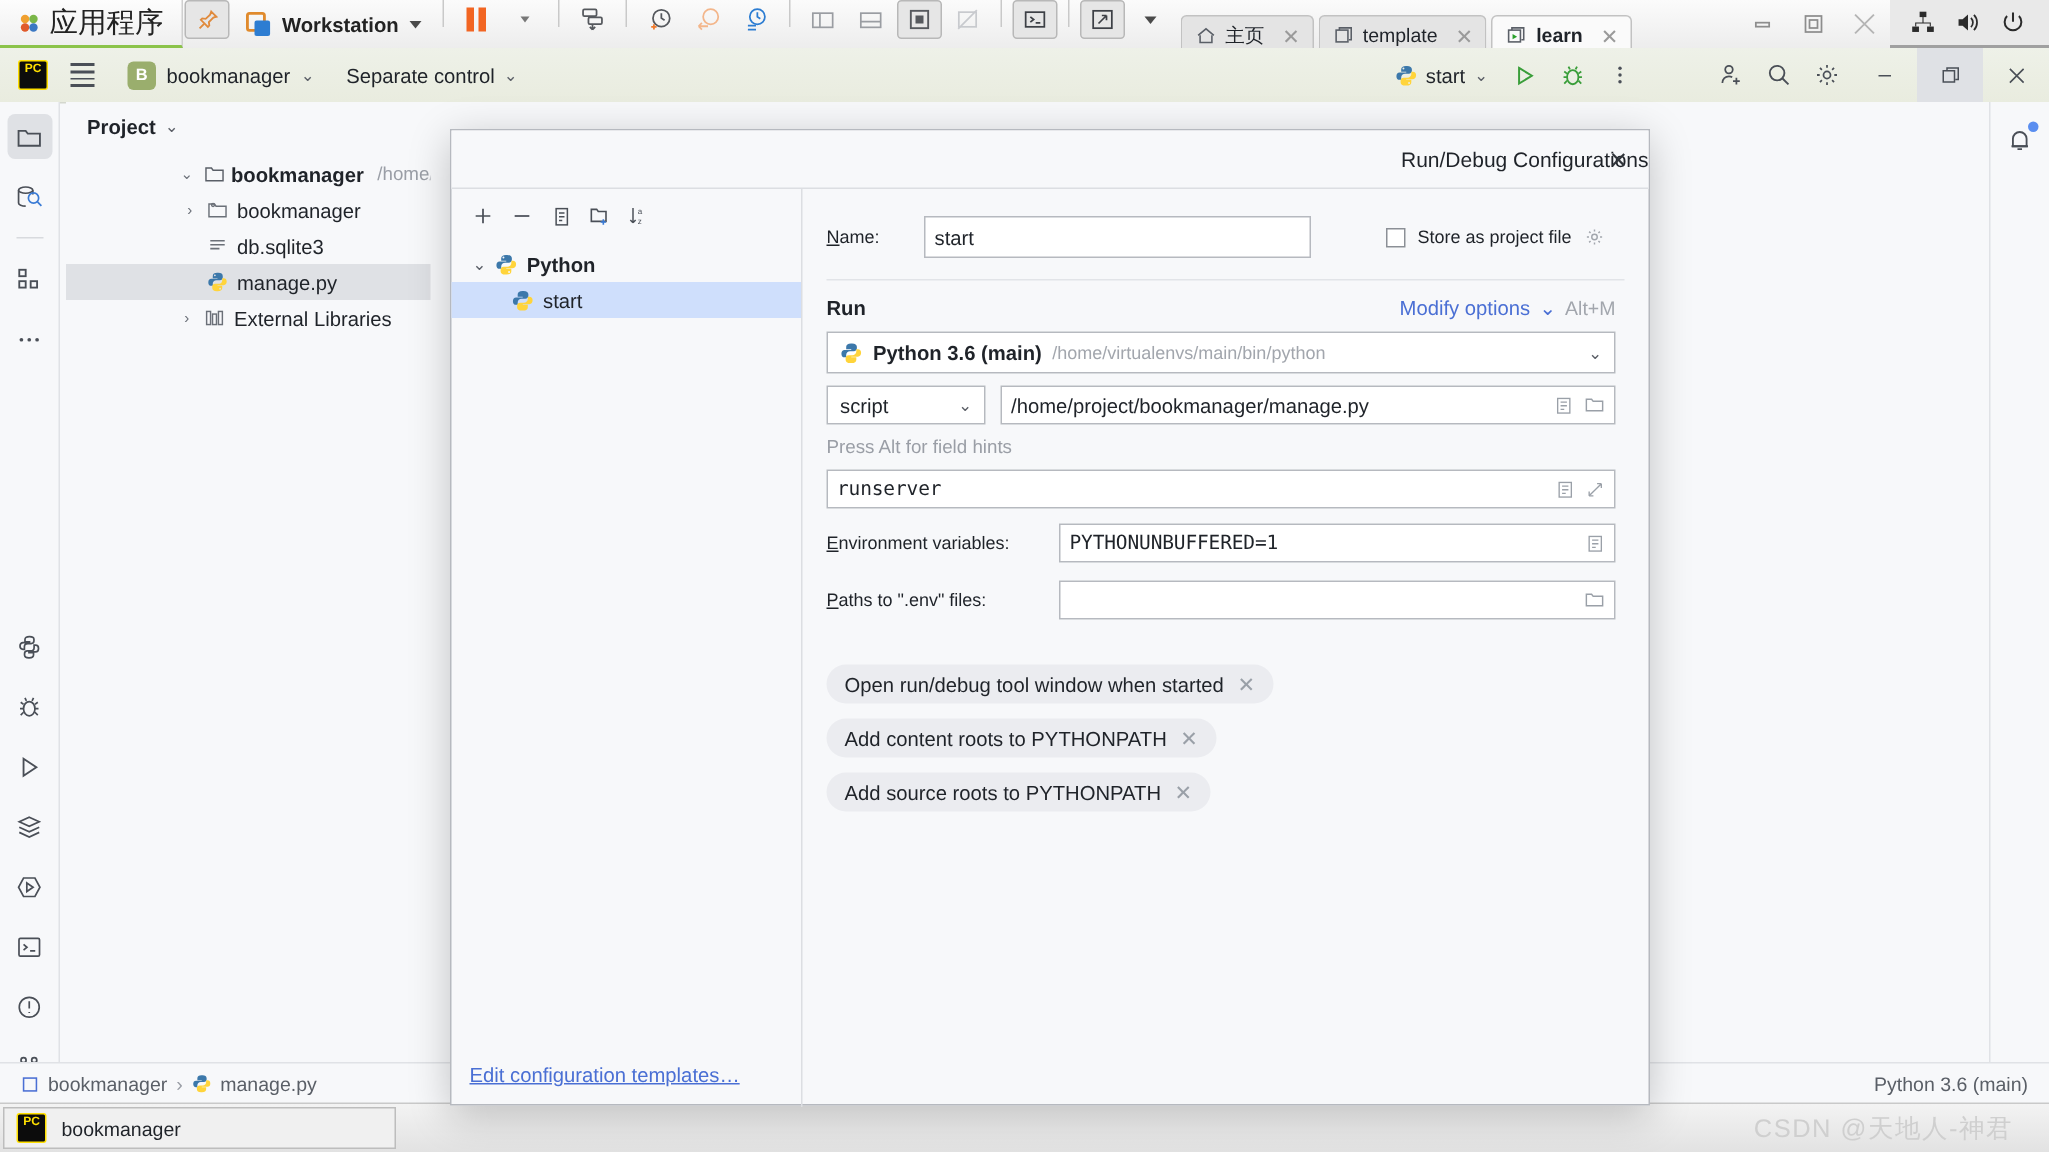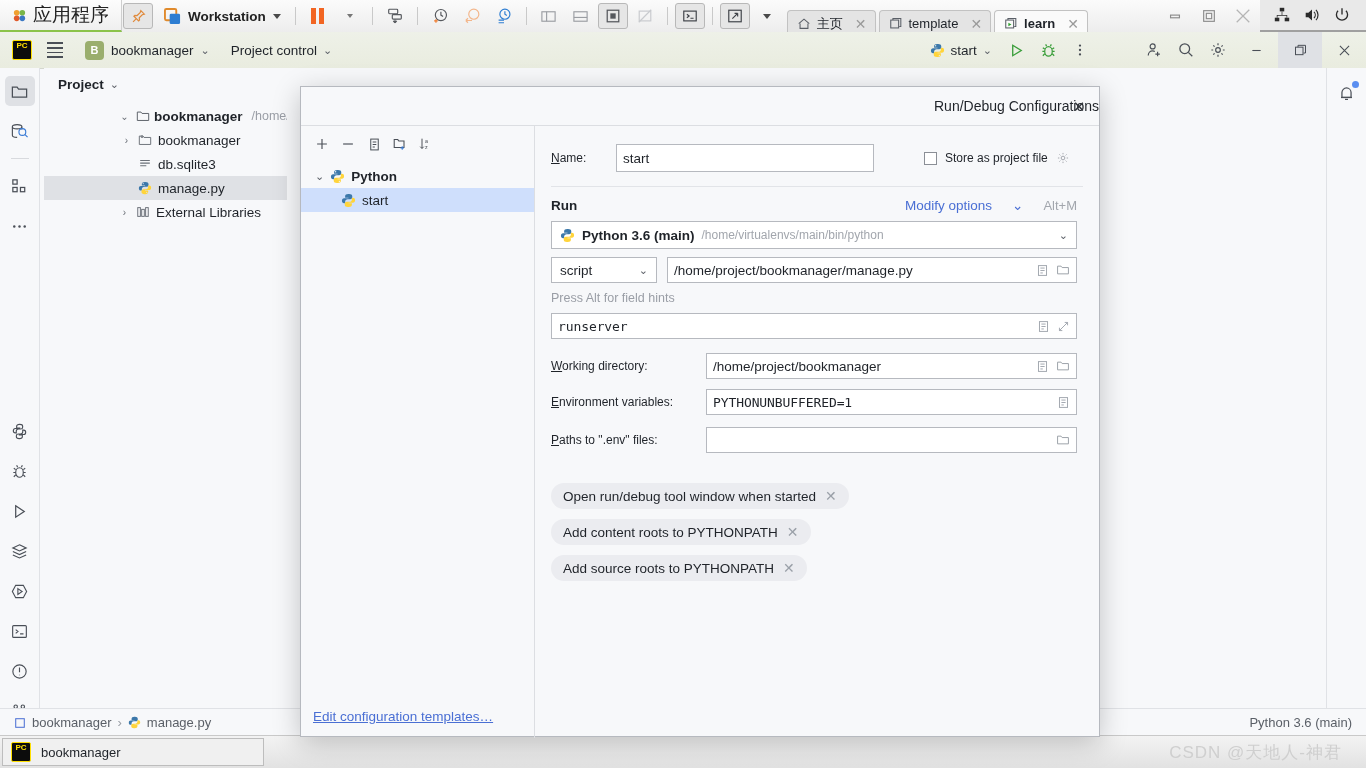--- a/index.html
+++ b/index.html
@@ -22,21 +22,21 @@
   }
   .vm-apps {
     display: flex; align-items: center; gap: 6px;
     height: 32px; padding: 0 12px;
     background: linear-gradient(#fdfdfd, #efefef);
     border-right: 1px solid #cfcfcf;
     border-bottom: 2px solid #8bc34a;
     box-sizing: border-box;
   }
   .vm-apps .lbl { font-size: 19px; color: #222; }
-  .vm-sect { display: flex; align-items: center; height: 32px; }
+  .vm-sect { display: flex; height: 32px; }
   .vm-btn {
     width: 30px; height: 26px; margin: 0 1px;
     display: flex; align-items: center; justify-content: center;
     border-radius: 3px; box-sizing: border-box;
   }
   .vm-btn.framed { border: 1px solid #b8b8b8; background: #e6e6e6; }
   .vm-sep { width: 1px; height: 18px; background: #c9c9c9; margin: 0 6px; }
   .vm-ws {
     display: flex; align-items: center; gap: 7px; padding: 0 8px 0 10px;
     height: 32px;
@@ -193,21 +193,21 @@
   .flabel u { text-decoration: underline; }
   .inp {
     height: 26px; background: #fff; border: 1px solid #b6b9bf; box-sizing: border-box;
     display: flex; align-items: center; padding: 0 6px; font-size: 13.5px; color: #1f2329;
   }
   .inp.mono { font-family: "DejaVu Sans Mono", monospace; font-size: 13px; letter-spacing: -0.1px; }
   .cbx { width: 13px; height: 13px; border: 1px solid #8b8f96; background: #fff; box-sizing: border-box; }
   .hr { height: 1px; background: #e2e4e8; margin: 14px 16px 0 16px; }
   .sect-hdr { display: flex; align-items: center; padding: 10px 22px 8px 16px; }
   .sect-hdr .s { font-size: 13.5px; font-weight: bold; }
-  .sect-hdr .r { margin-left: auto; display: flex; align-items: center; gap: 20px; }
+  .sect-hdr .r { margin-left: auto; display: flex; align-items: center; gap: 6px; }
   .modlink { color: #4a6fd4; font-size: 13.5px; }
   .dim { color: #a2a6ad; font-size: 13px; }
   .combo {
     height: 28px; background: #fff; border: 1px solid #b6b9bf; box-sizing: border-box;
     display: flex; align-items: center; padding: 0 8px; font-size: 13.5px; gap: 7px;
   }
   .hint { font-size: 12.5px; color: #9a9ea6; }
   .fieldico { color: #9aa0a8; display: flex; align-items: center; justify-content: center; }
   .chip {
     display: inline-flex; align-items: center; gap: 9px;
@@ -440,21 +440,21 @@
           <i></i>
           <i></i>
           <i></i>
         </div>
       <div class="proj-chip">
         <span class="proj-badge">B</span>
         <span class="proj-name">bookmanager</span>
         <span class="chev">⌄</span>
       </div>
       <div class="vcs">
-        <span>Project control</span>
+        <span>Separate control</span>
         <span class="chev">⌄</span>
       </div>
 
       <div class="ide-hright">
         <div class="runcfg">
           <span>
             <svg width="15" height="15" viewBox="0 0 16 16">
               <path d="M7.8 1C5.6 1 4.4 1.9 4.4 3.4v1.7h3.6v.5H3.3C1.8 5.6 1 6.6 1 8.3c0 1.7.8 2.6 2.3 2.6h1.1V9.2c0-1.5 1.2-2.6 2.8-2.6h2.6c1.3 0 2.2-.9 2.2-2.1V3.4C12 1.9 10.8 1 8.6 1h-.8zM6 2.2a.7.7 0 110 1.4.7.7 0 010-1.4z" fill="#3c78aa"></path>
               <path d="M8.2 15c2.2 0 3.4-.9 3.4-2.4v-1.7H8v-.5h4.7c1.5 0 2.3-1 2.3-2.7 0-1.7-.8-2.6-2.3-2.6h-1.1v1.7c0 1.5-1.2 2.6-2.8 2.6H6.2c-1.3 0-2.2.9-2.2 2.1v1.1C4 14.1 5.2 15 7.4 15h.8zM10 13.8a.7.7 0 110-1.4.7.7 0 010 1.4z" fill="#ffd43b"></path>
             </svg>
@@ -853,39 +853,20 @@
               <span class="fieldico">
                 <svg width="13" height="13" viewBox="0 0 16 16" fill="none" stroke="#9aa0a8" stroke-width="1.1">
                   <path d="M3 13l10-10M13 3H9.5M13 3v3.5"></path>
                     <path d="M3 13v-3.5M3 13h3.5"></path>
                   </svg>
               </span>
             </span>
           </div>
         </div>
 
-        <div class="frow" style="margin-top:14px">
-          <span class="flabel" style="width:155px"><u>W</u>orking directory:</span>
-          <div class="inp" style="width:371px">
-            <span>/home/project/bookmanager</span>
-            <span style="margin-left:auto;display:flex;gap:7px">
-              <span class="fieldico">
-                <svg width="13" height="13" viewBox="0 0 16 16" fill="none" stroke="#9aa0a8" stroke-width="1.1">
-                  <rect x="3" y="2" width="10" height="12"></rect>
-                    <path d="M5.4 5h5.2M5.4 8h5.2M5.4 11h3"></path>
-                  </svg>
-              </span>
-              <span class="fieldico">
-                <svg width="14" height="14" viewBox="0 0 16 16" fill="none" stroke="#9aa0a8" stroke-width="1.1">
-                  <path d="M1.8 3.6h4l1.2 1.6h7.2v7.2h-12.4z"></path>
-                  </svg>
-              </span>
-            </span>
-          </div>
-        </div>
 
         <div class="frow" style="margin-top:10px">
           <span class="flabel" style="width:155px"><u>E</u>nvironment variables:</span>
           <div class="inp mono" style="width:371px">
             <span>PYTHONUNBUFFERED=1</span>
             <span style="margin-left:auto">
               <span class="fieldico">
                 <svg width="13" height="13" viewBox="0 0 16 16" fill="none" stroke="#9aa0a8" stroke-width="1.1">
                   <rect x="3" y="2" width="10" height="12"></rect>
                     <path d="M5.4 5h5.2M5.4 8h5.2M5.4 11h3"></path>

